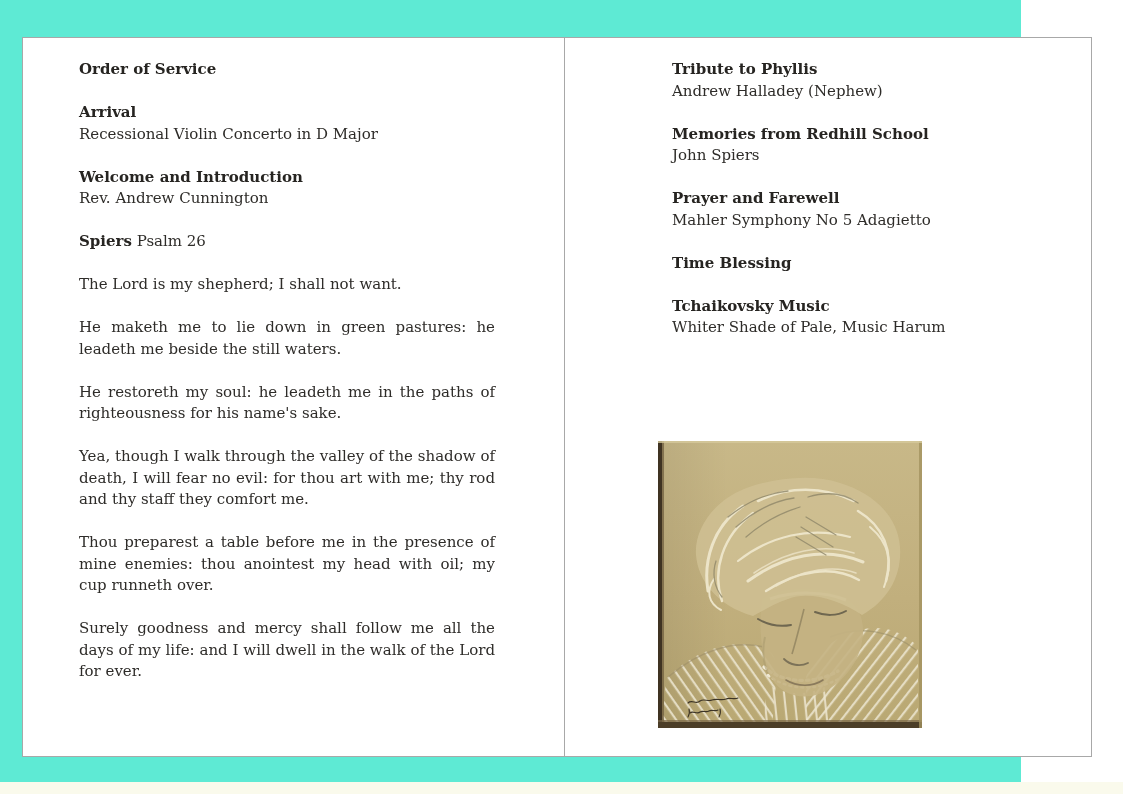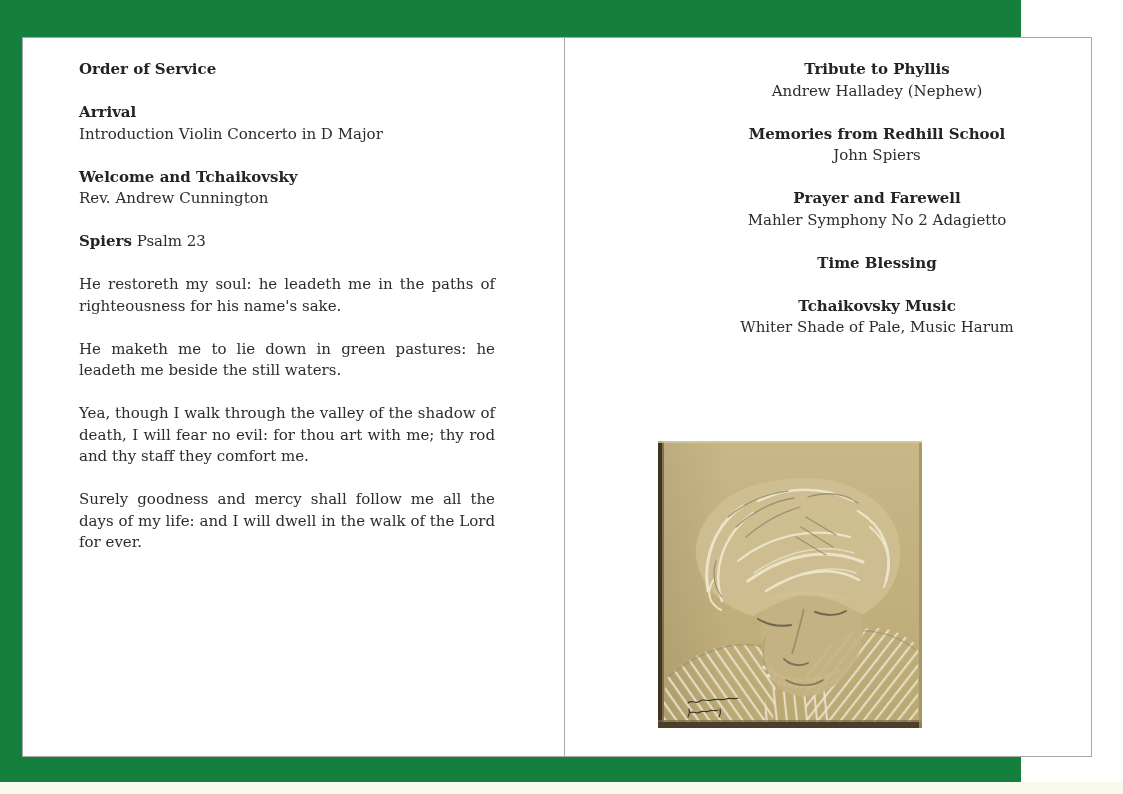--- a/index.html
+++ b/index.html
@@ -3,40 +3,40 @@
 <meta charset="utf-8">
 <style>
   * { margin: 0; padding: 0; box-sizing: border-box; }
   html, body {
     width: 1123px; height: 794px;
     background: #ffffff;
     font-family: "DejaVu Serif", "Liberation Serif", serif;
     color: #2e2c29;
     overflow: hidden;
   }
-  .stage { position: relative; width: 1021px; height: 794px; background:#15803d; }
+  .stage { position: relative; width: 1021px; height: 794px; background:#5eead4; }
   .bottom-strip {
     position: absolute; left: 0; bottom: 0; width: 1123px; height: 12px;
     background: #fafaec;
   }
   .card {
     position: absolute; left: 22px; top: 37px;
     width: 1070px; height: 720px;
     background: #ffffff;
     border: 1px solid #a8a8a8;
   }
   .divider {
     position: absolute; left: 541px; top: 0; bottom: 0;
     width: 1px; background: #a8a8a8;
   }
   .col {
     position: absolute; top: 0; font-size: 15px; line-height: 21.5px;
   }
   .col-left  { left: 56px;  width: 416px; padding-top: 21px; }
-  .col-right { left: 649px; width: 410px; padding-top: 21px; text-align: center; }
+  .col-right { left: 649px; width: 410px; padding-top: 21px; }
   p.block { margin: 0 0 21.5px 0; }
   .hd { font-weight: bold; color: #262421; }
   .psalm { text-align: justify; }
   .portrait-wrap {
     position: absolute; left: 635px; top: 403px;
     width: 264px; height: 287px;
   }
   .portrait-wrap svg { display: block; width: 264px; height: 287px; }
 </style>
 </head>
@@ -46,54 +46,56 @@
   <div class="bottom-strip"></div>
 
   <div class="card">
     <div class="divider"></div>
 
     <div class="col col-left">
       <p class="block hd">Order of Service</p>
 
       <p class="block">
         <span class="hd">Arrival</span><br>
-        <span>Introduction Violin Concerto in D Major</span>
+        <span>Recessional Violin Concerto in D Major</span>
       </p>
 
       <p class="block">
-        <span class="hd">Welcome and Tchaikovsky</span><br>
+        <span class="hd">Welcome and Introduction</span><br>
         <span>Rev. Andrew Cunnington</span>
       </p>
 
       <p class="block">
         <span class="hd">Spiers</span>
-        <span>Psalm 23</span>
+        <span>Psalm 26</span>
       </p>
 
+      <p class="block psalm">The Lord is my shepherd; I shall not want.</p>
+      <p class="block psalm">He maketh me to lie down in green pastures: he leadeth me beside the still waters.</p>
       <p class="block psalm">He restoreth my soul: he leadeth me in the paths of righteousness for his name's sake.</p>
-      <p class="block psalm">He maketh me to lie down in green pastures: he leadeth me beside the still waters.</p>
       <p class="block psalm">Yea, though I walk through the valley of the shadow of death, I will fear no evil: for thou art with me; thy rod and thy staff they comfort me.</p>
+      <p class="block psalm">Thou preparest a table before me in the presence of mine enemies: thou anointest my head with oil; my cup runneth over.</p>
       <p class="block psalm">Surely goodness and mercy shall follow me all the days of my life: and I will dwell in the walk of the Lord for ever.</p>
     </div>
 
     <div class="col col-right">
       <p class="block">
         <span class="hd">Tribute to Phyllis</span><br>
         <span>Andrew Halladey (Nephew)</span>
       </p>
 
       <p class="block">
         <span class="hd">Memories from Redhill School</span><br>
         <span>John Spiers</span>
       </p>
 
 
       <p class="block">
         <span class="hd">Prayer and Farewell</span><br>
-        <span>Mahler Symphony No 2 Adagietto</span>
+        <span>Mahler Symphony No 5 Adagietto</span>
       </p>
 
       <p class="block">
         <span class="hd">Time Blessing</span>
       </p>
 
       <p class="block">
         <span class="hd">Tchaikovsky Music</span><br>
         <span>Whiter Shade of Pale, Music Harum</span>
       </p>

